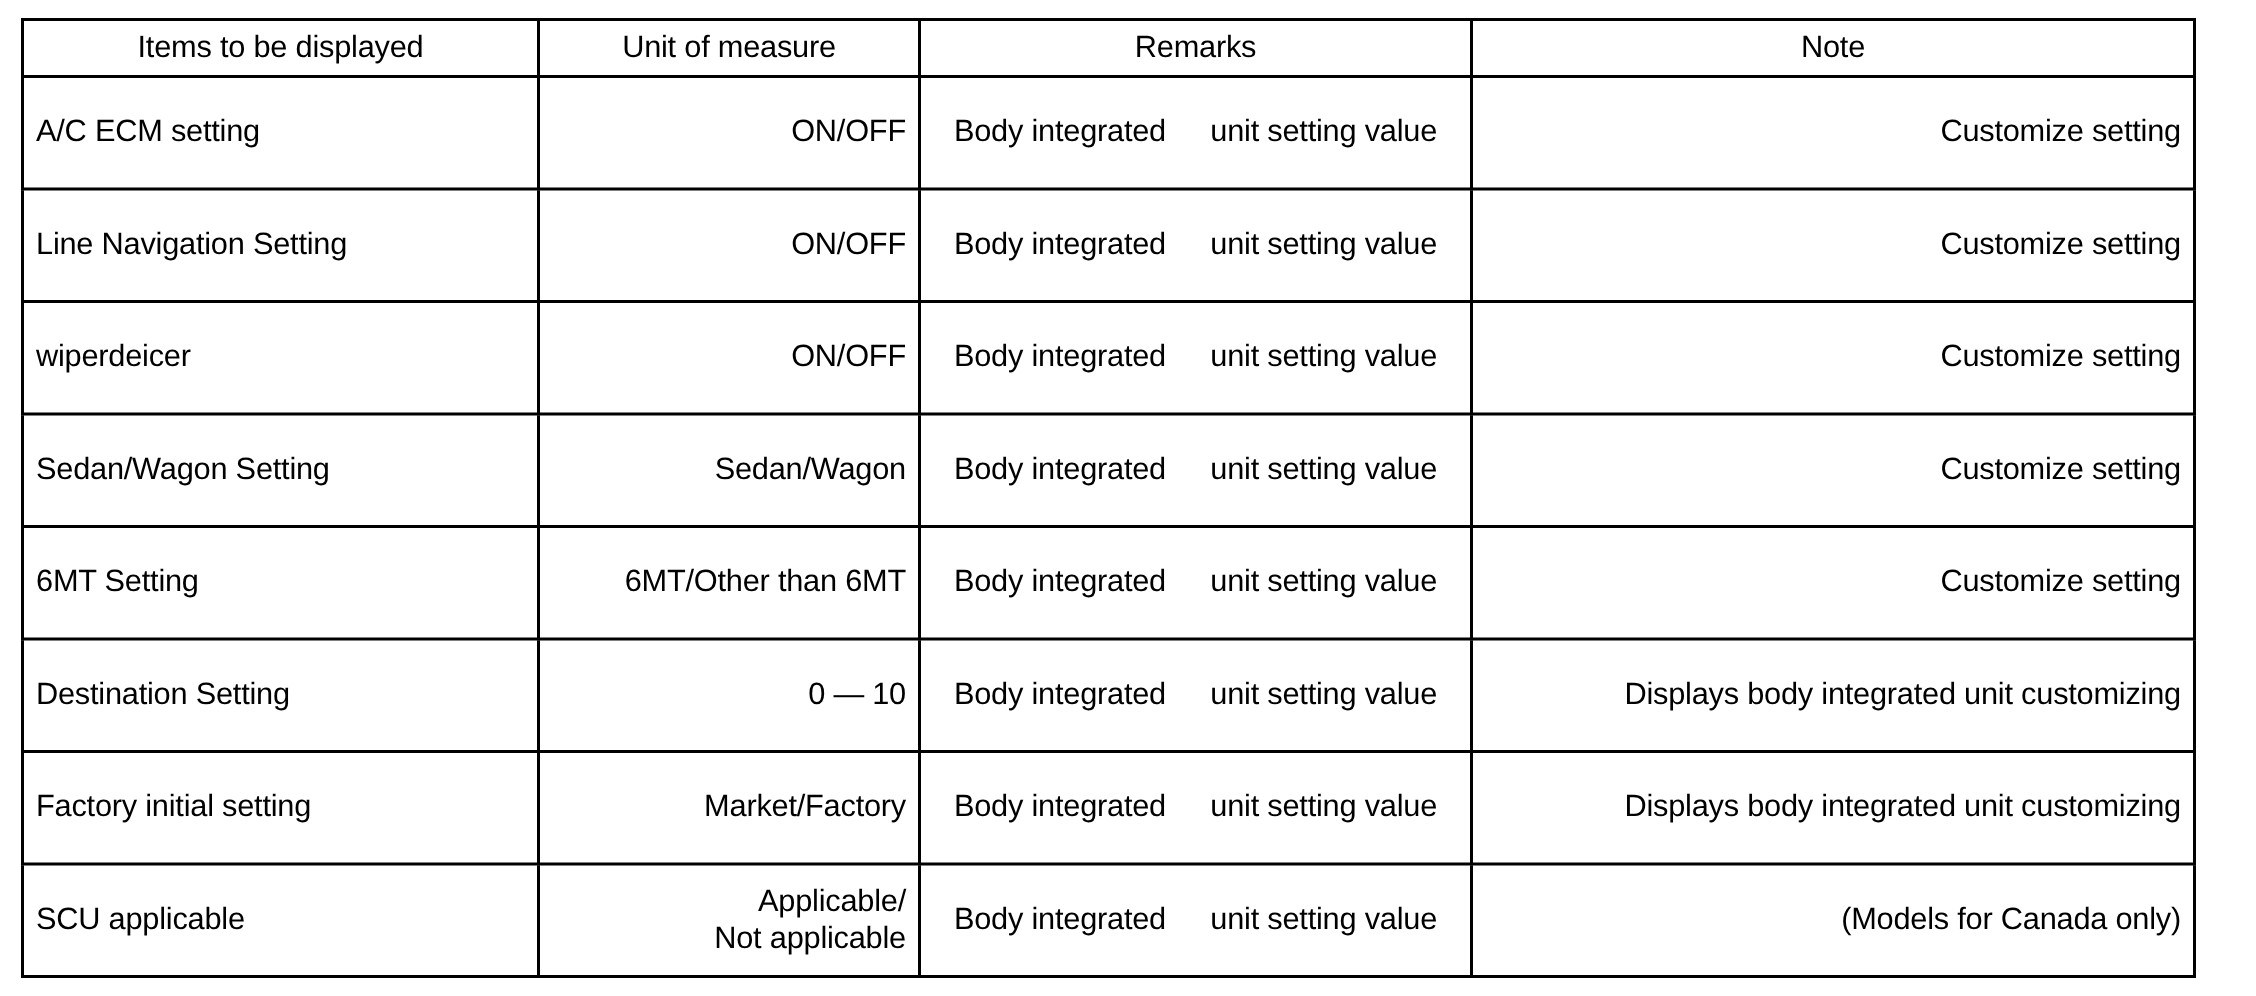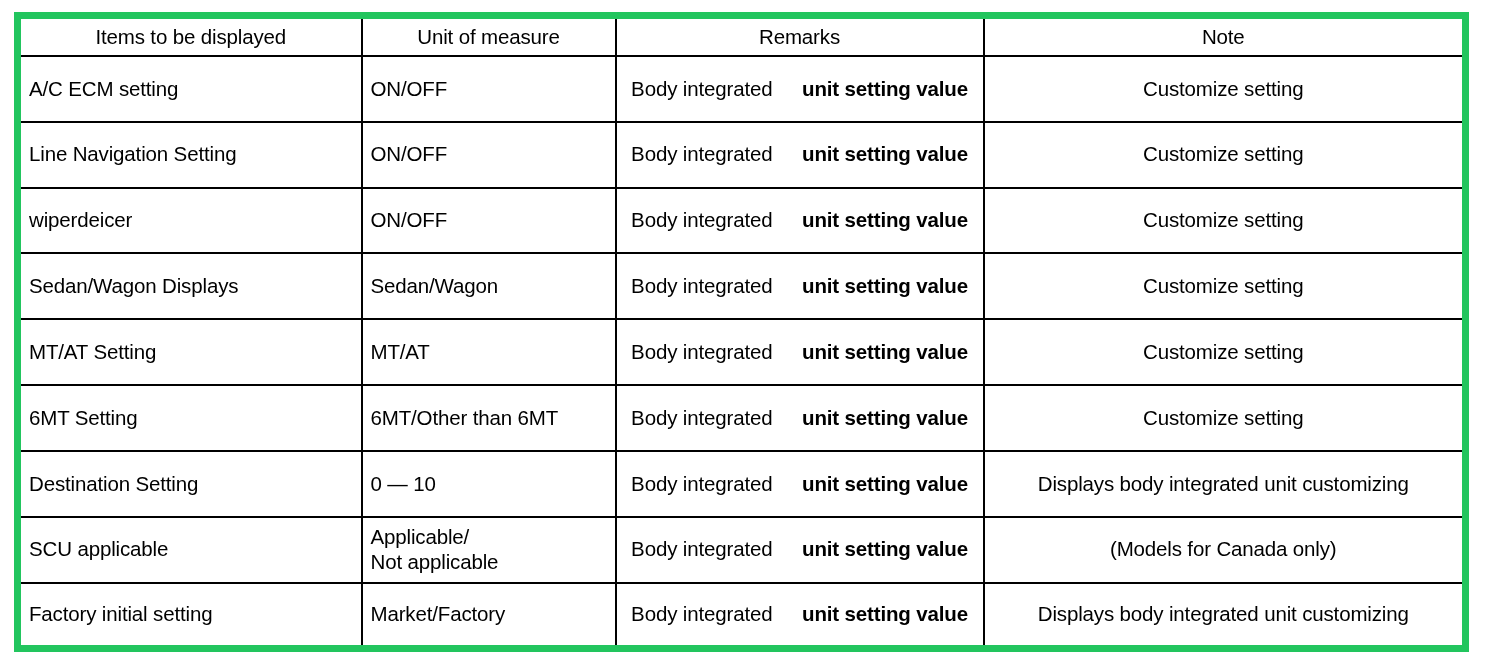--- a/index.html
+++ b/index.html
@@ -21,21 +21,21 @@
     top: 12px;
     width: 1448px;
     height: 640px;
   }
 
   table.spec-table {
     border-collapse: collapse;
     table-layout: fixed;
     width: 1448px;
     height: 640px;
-    border: 7px solid #22c55e;
+    border: 1px solid #22c55e;
   }
 
   table.spec-table td,
   table.spec-table th {
     border: 2px solid #000;
     padding: 0 8px;
     vertical-align: middle;
     font-weight: normal;
     font-size: 20.5px;
     line-height: 1.20;
@@ -57,34 +57,34 @@
   col.c-remarks { width: 368px; }
   col.c-note    { width: 482px; }
 
   tbody tr { height: 52px; }
 
   td.cell-item {
     text-align: left;
     padding-left: 11px;
   }
   td.cell-unit {
-    text-align: left;
+    text-align: right;
   }
   td.cell-remarks {
     text-align: center;
     padding-left: 12px;
     padding-right: 12px;
   }
   td.cell-note {
-    text-align: center;
+    text-align: right;
     padding-left: 11px;
   }
 
   
-  .semi { font-weight: 700; margin-left: 24px; }
+  .semi { font-weight: 400; margin-left: 24px; }
   .two-line { white-space: pre-line; }
 </style>
 </head>
 <body>
 
 <div id="table-wrap">
   <table class="spec-table">
     <colgroup>
       <col class="c-item">
       <col class="c-unit">
@@ -112,51 +112,45 @@
           <td class="cell-remarks"><span>Body integrated </span><span class="semi">unit setting value</span></td>
           <td class="cell-note">Customize setting</td>
         </tr>
         <tr>
           <td class="cell-item">wiperdeicer</td>
           <td class="cell-unit two-line">ON/OFF</td>
           <td class="cell-remarks"><span>Body integrated </span><span class="semi">unit setting value</span></td>
           <td class="cell-note">Customize setting</td>
         </tr>
         <tr>
-          <td class="cell-item">Sedan/Wagon Displays</td>
+          <td class="cell-item">Sedan/Wagon Setting</td>
           <td class="cell-unit two-line">Sedan/Wagon</td>
-          <td class="cell-remarks"><span>Body integrated </span><span class="semi">unit setting value</span></td>
-          <td class="cell-note">Customize setting</td>
-        </tr>
-        <tr>
-          <td class="cell-item">MT/AT Setting</td>
-          <td class="cell-unit two-line">MT/AT</td>
           <td class="cell-remarks"><span>Body integrated </span><span class="semi">unit setting value</span></td>
           <td class="cell-note">Customize setting</td>
         </tr>
         <tr>
           <td class="cell-item">6MT Setting</td>
           <td class="cell-unit two-line">6MT/Other than 6MT</td>
           <td class="cell-remarks"><span>Body integrated </span><span class="semi">unit setting value</span></td>
           <td class="cell-note">Customize setting</td>
         </tr>
         <tr>
           <td class="cell-item">Destination Setting</td>
           <td class="cell-unit two-line">0 — 10</td>
           <td class="cell-remarks"><span>Body integrated </span><span class="semi">unit setting value</span></td>
           <td class="cell-note">Displays body integrated unit customizing</td>
         </tr>
         <tr>
+          <td class="cell-item">Factory initial setting</td>
+          <td class="cell-unit two-line">Market/Factory</td>
+          <td class="cell-remarks"><span>Body integrated </span><span class="semi">unit setting value</span></td>
+          <td class="cell-note">Displays body integrated unit customizing</td>
+        </tr>
+        <tr>
           <td class="cell-item">SCU applicable</td>
           <td class="cell-unit two-line">Applicable/
 Not applicable</td>
           <td class="cell-remarks"><span>Body integrated </span><span class="semi">unit setting value</span></td>
           <td class="cell-note">(Models for Canada only)</td>
         </tr>
-        <tr>
-          <td class="cell-item">Factory initial setting</td>
-          <td class="cell-unit two-line">Market/Factory</td>
-          <td class="cell-remarks"><span>Body integrated </span><span class="semi">unit setting value</span></td>
-          <td class="cell-note">Displays body integrated unit customizing</td>
-        </tr>
       </tbody>
   </table>
 </div>
 
 </body></html>

